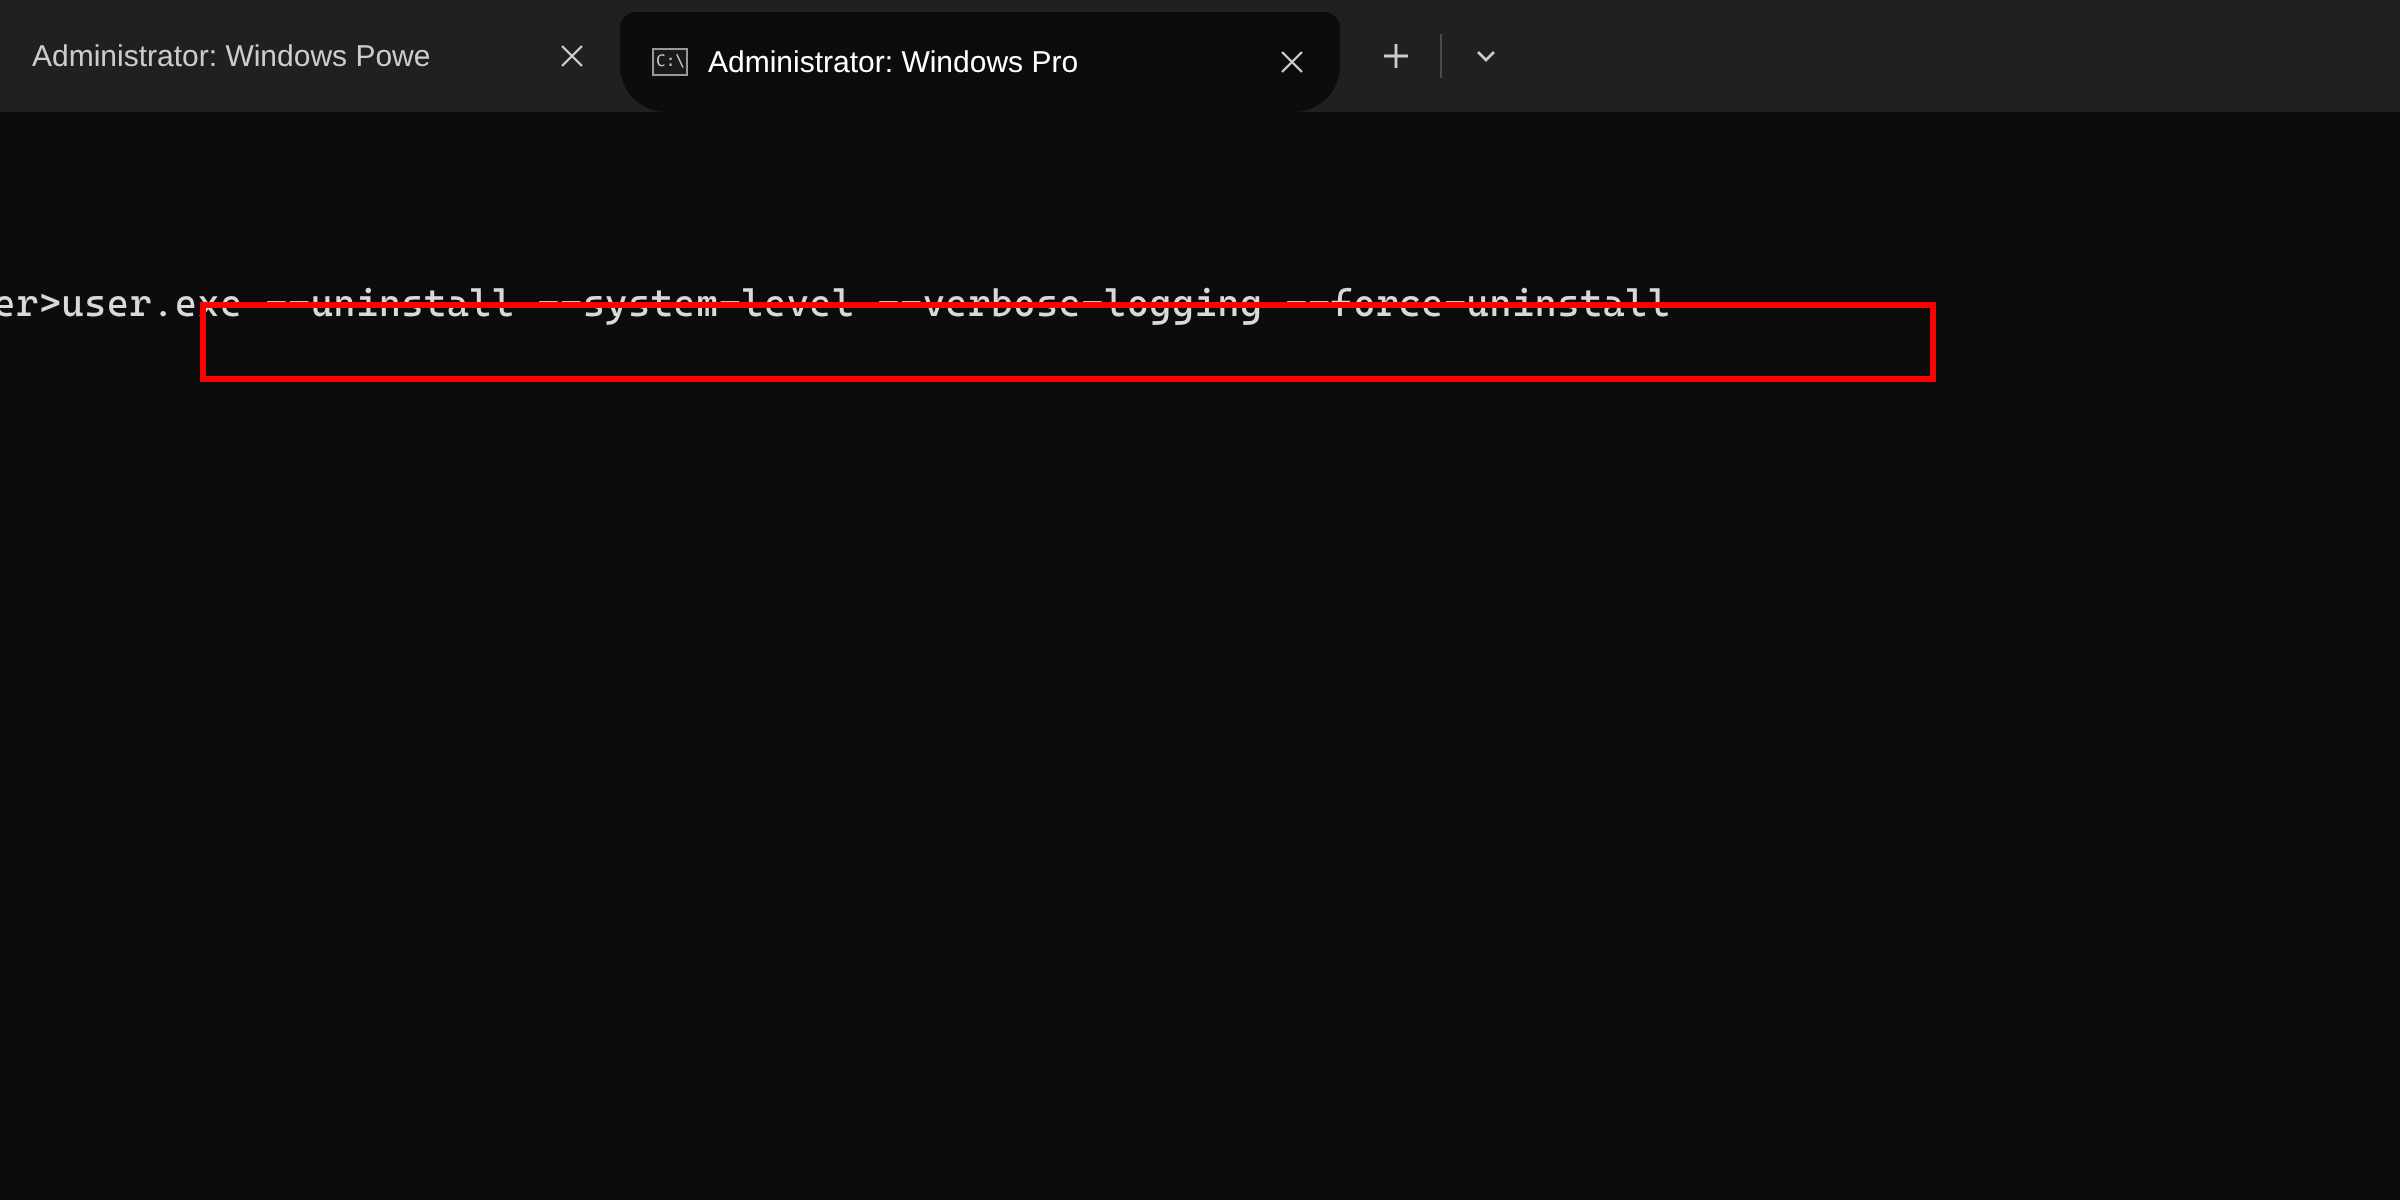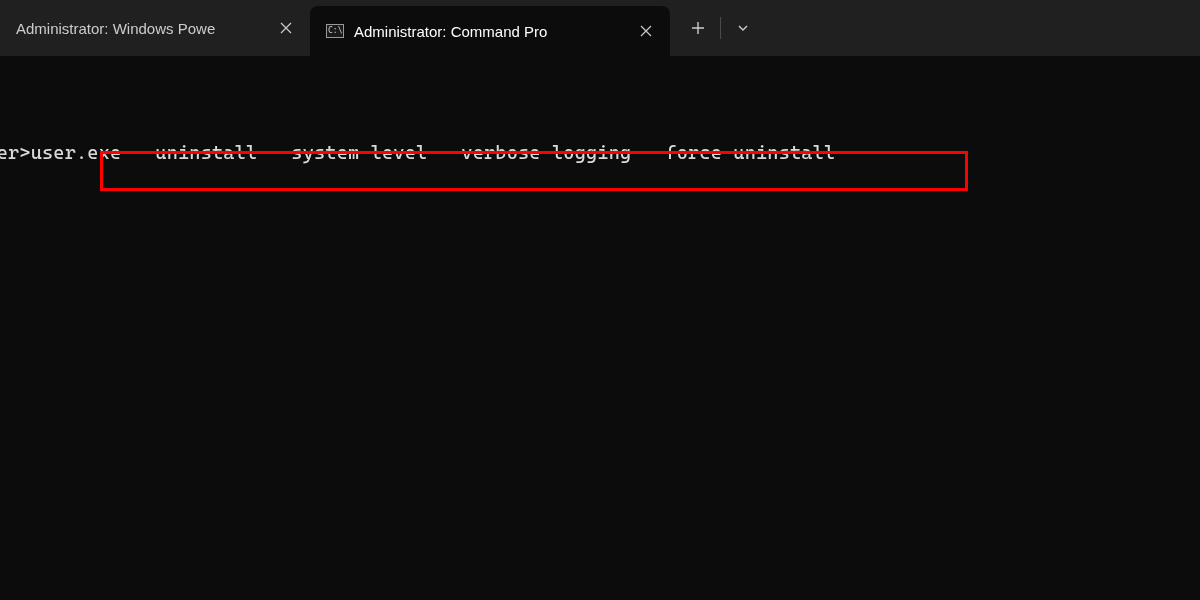--- a/index.html
+++ b/index.html
@@ -19,20 +19,21 @@
   }
   .tab {
     display: flex;
     align-items: center;
     padding: 0 12px 0 16px;
     min-width: 0;
     color: #cccccc;
     font-size: 15px;
     cursor: pointer;
     gap: 10px;
+    border-radius: 23px;
   }
   .tab.inactive {
     width: 310px;
     background: #202020;
   }
   .tab.active {
     width: 360px;
     background: #0c0c0c;
     border-top-left-radius: 8px;
     border-top-right-radius: 8px;
@@ -129,21 +130,21 @@
     <span class="tab-close">
       <svg width="12" height="12" viewBox="0 0 12 12">
           <path d="M1 1 L11 11 M11 1 L1 11" stroke="#ccc" stroke-width="1.2" fill="none"></path>
         </svg>
     </span>
   </div>
   <div class="tab active">
     <span class="tab-icon">
       <span class="cmd-icon">C:\</span>
     </span>
-    <span class="tab-title">Administrator: Command Pro</span>
+    <span class="tab-title">Administrator: Windows Pro</span>
     <span class="tab-close">
       <svg width="12" height="12" viewBox="0 0 12 12">
           <path d="M1 1 L11 11 M11 1 L1 11" stroke="#ccc" stroke-width="1.2" fill="none"></path>
         </svg>
     </span>
   </div>
   <div class="tab-controls">
     <div class="ctrl-btn">
       <svg width="14" height="14" viewBox="0 0 14 14">
           <path d="M7 1 V13 M1 7 H13" stroke="#ccc" stroke-width="1.4" fill="none"></path>

